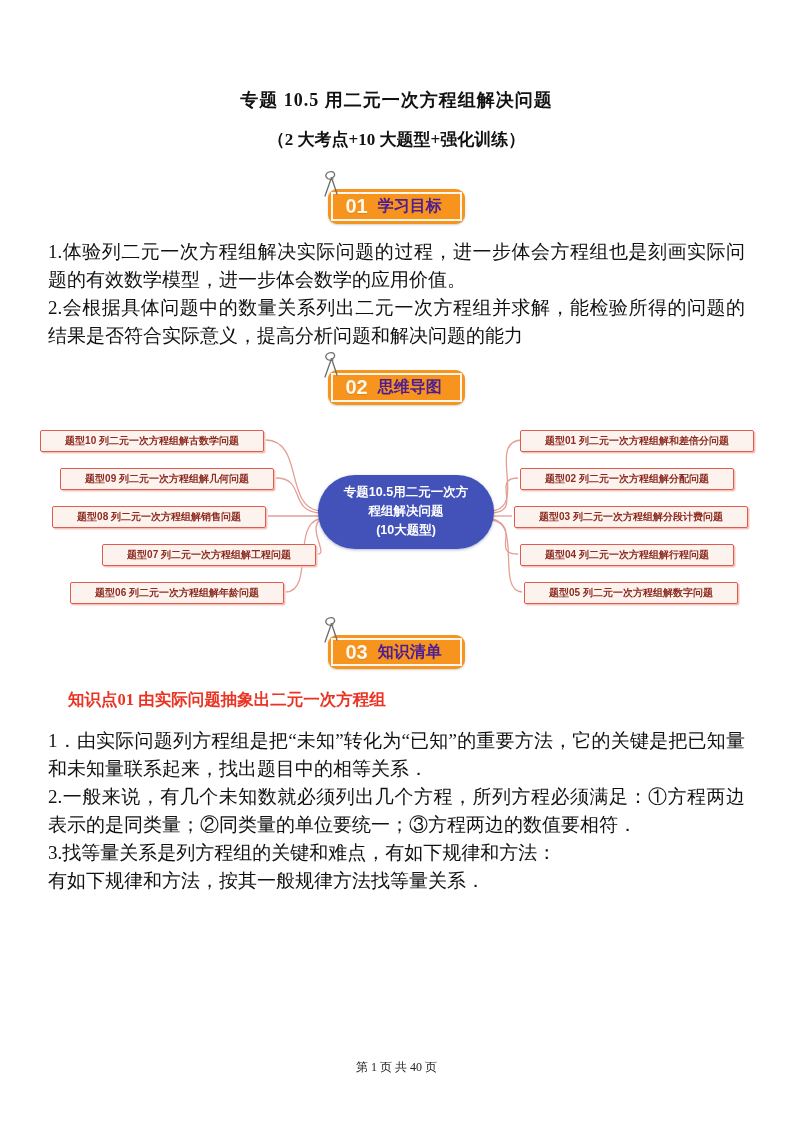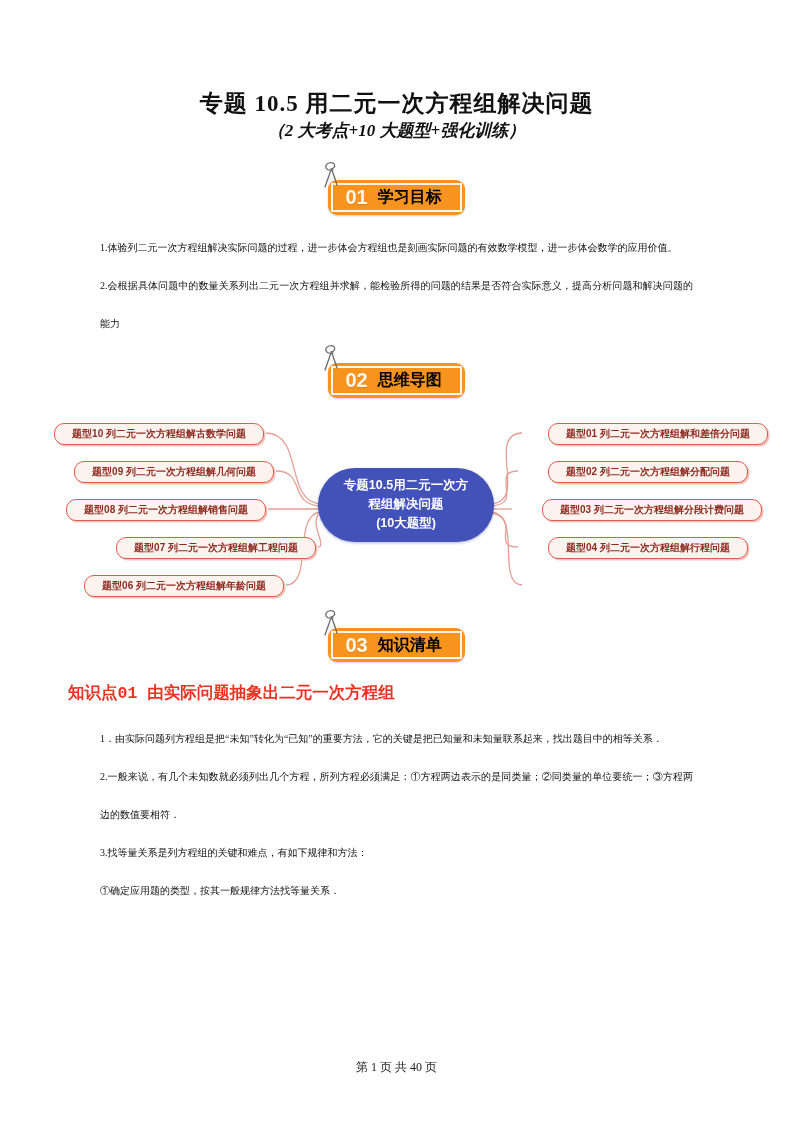--- a/index.html
+++ b/index.html
@@ -4,87 +4,87 @@
 <style>
   * { margin:0; padding:0; box-sizing:border-box; }
   html,body { background:#ffffff; }
   .page {
     width:793px; height:1122px; margin:0 auto; position:relative;
     background:#ffffff; overflow:hidden;
     font-family:"Liberation Serif","DejaVu Serif",serif; color:#111;
   }
   .doc-title {
     margin:88px 50px 0; text-align:center;
-    font-size:23px; font-weight:700; letter-spacing:1px;
+    font-size:18px; font-weight:700; letter-spacing:1px;
   }
   .doc-subtitle {
-    text-align:center;
-    font-size:17px; font-weight:700;font-style:italic;
+    margin-top:16px; text-align:center;
+    font-size:17px; font-weight:700;
   }
   .badge-row { display:flex; justify-content:center; }
   .badge-row-1 { margin-top:38px; }
   .badge-row-2 { margin-top:20px; }
   .badge-row-3 { margin-top:18px; }
   .badge {
     position:relative; background:#F7941E; border-radius:9px; padding:3px;
     box-shadow:0 1px 2px rgba(0,0,0,.18);
   }
   .badge-inner {
     border:2px solid rgba(255,255,255,.92); border-radius:0;
     padding:2px 18px 2px 12px; display:flex; align-items:center; gap:10px;
   }
   .badge-num {
     font-family:"Liberation Sans","DejaVu Sans",sans-serif;
     font-size:20px; font-weight:800; color:#fff7ea; line-height:1;
     text-shadow:0 1px 0 rgba(0,0,0,.12);
   }
   .badge-label {
     font-family:"Liberation Sans","DejaVu Sans",sans-serif;
-    font-size:16px; font-weight:700; color:#000000; line-height:1.3;
+    font-size:16px; font-weight:700; color:#4c1d95; line-height:1.3;
   }
   .pin { position:absolute; top:-20px; left:-10px; }
 
   .body-text {
-    margin:0 100px; font-size:10px; line-height:38px; text-align:justify;
+    margin:0 48px; font-size:19px; line-height:28px; text-align:justify;
   }
   .objectives-first { margin-top:14px; }
 
   
   .mindmap { position:relative; height:200px; margin-top:12px; }
   .mm-lines { position:absolute; inset:0; width:793px; height:200px; }
   .mm-center {
     position:absolute; left:318px; top:58px; width:176px; height:74px;
     background:#4252b8; border-radius:46px;
     color:#ffffff; font-family:"Liberation Sans","DejaVu Sans",sans-serif;
     font-size:12.5px; font-weight:700; text-align:center;
     display:flex; align-items:center; justify-content:center;
     white-space:pre-line; line-height:1.5; padding:6px 12px;
     box-shadow:0 1px 3px rgba(30,40,120,.35);
   }
   .mm-node {
     position:absolute; white-space:nowrap;
     font-family:"Liberation Sans","DejaVu Sans",sans-serif;
     font-size:10px; font-weight:700; color:#8c2b20;
-    background:#fdf3ee; border:1px solid #e05a4e; border-radius:10px;
-    padding:3px 17px; box-shadow:1.5px 1.5px 0 #f3c5bc;margin-left:28px;
+    background:#fdf3ee; border:1px solid #e05a4e; border-radius:2px;
+    padding:3px 24px; box-shadow:1.5px 1.5px 0 #f3c5bc;
   }
   .mm-l0 { right:529px; top:13px; }
   .mm-l1 { right:519px; top:51px; }
   .mm-l2 { right:527px; top:89px; }
   .mm-l3 { right:477px; top:127px;text-align:center; }
   .mm-l4 { right:509px; top:165px; }
   .mm-r0 { left:520px; top:13px; }
   .mm-r1 { left:520px; top:51px; }
   .mm-r2 { left:514px; top:89px; }
   .mm-r3 { left:520px; top:127px; }
   .mm-r4 { left:524px; top:165px; }
 
   .k-heading {
     margin:20px 68px 16px; color:#eb3323;
-    font-family:Liberation Mono, monospace;
+    font-family:Liberation Serif, serif;
     font-size:16.5px; font-weight:700;
   }
   .k-first { margin-top:12px; }
   .page-footer {
     position:absolute; left:0; right:0; bottom:46px; text-align:center;
     font-size:12px; color:#222;
   }
 </style>
 </head>
 <body>
@@ -144,36 +144,37 @@
     <div class="mm-node mm-l0">题型10 列二元一次方程组解古数学问题</div>
     <div class="mm-node mm-l1">题型09 列二元一次方程组解几何问题</div>
     <div class="mm-node mm-l2">题型08 列二元一次方程组解销售问题</div>
     <div class="mm-node mm-l3">题型07 列二元一次方程组解工程问题</div>
     <div class="mm-node mm-l4">题型06 列二元一次方程组解年龄问题</div>
 
     <div class="mm-node mm-r0">题型01 列二元一次方程组解和差倍分问题</div>
     <div class="mm-node mm-r1">题型02 列二元一次方程组解分配问题</div>
     <div class="mm-node mm-r2">题型03 列二元一次方程组解分段计费问题</div>
     <div class="mm-node mm-r3">题型04 列二元一次方程组解行程问题</div>
+    <div class="mm-node mm-r4">题型05 列二元一次方程组解数字问题</div>
   </div>
 
   <div class="badge-row badge-row-3">
     <div class="badge">
       <svg class="pin" width="26" height="30" viewBox="0 0 26 30">
         <path d="M15 10 C8 12 5 5 11 3 C17 1 19 8 13 9 M13 10 L7 27 M14 10 L19 25" fill="none" stroke="#6b6b6b" stroke-width="1.3" stroke-linecap="round"></path>
       </svg>
       <div class="badge-inner">
         <span class="badge-num">03</span>
         <span class="badge-label">知识清单</span>
       </div>
     </div>
   </div>
 
   <div class="k-heading">知识点01 由实际问题抽象出二元一次方程组</div>
 
   <p class="body-text k-first">1．由实际问题列方程组是把“未知”转化为“已知”的重要方法，它的关键是把已知量和未知量联系起来，找出题目中的相等关系．</p>
   <p class="body-text">2.一般来说，有几个未知数就必须列出几个方程，所列方程必须满足：①方程两边表示的是同类量；②同类量的单位要统一；③方程两边的数值要相符．</p>
   <p class="body-text">3.找等量关系是列方程组的关键和难点，有如下规律和方法：</p>
-  <p class="body-text">①确定应用题的类型，按其一般规律方法找等量关系．</p>
+  <p class="body-text">有如下规律和方法，按其一般规律方法找等量关系．</p>
 
   <div class="page-footer">第 1 页 共 40 页</div>
 
 </div>
 
 </body></html>

